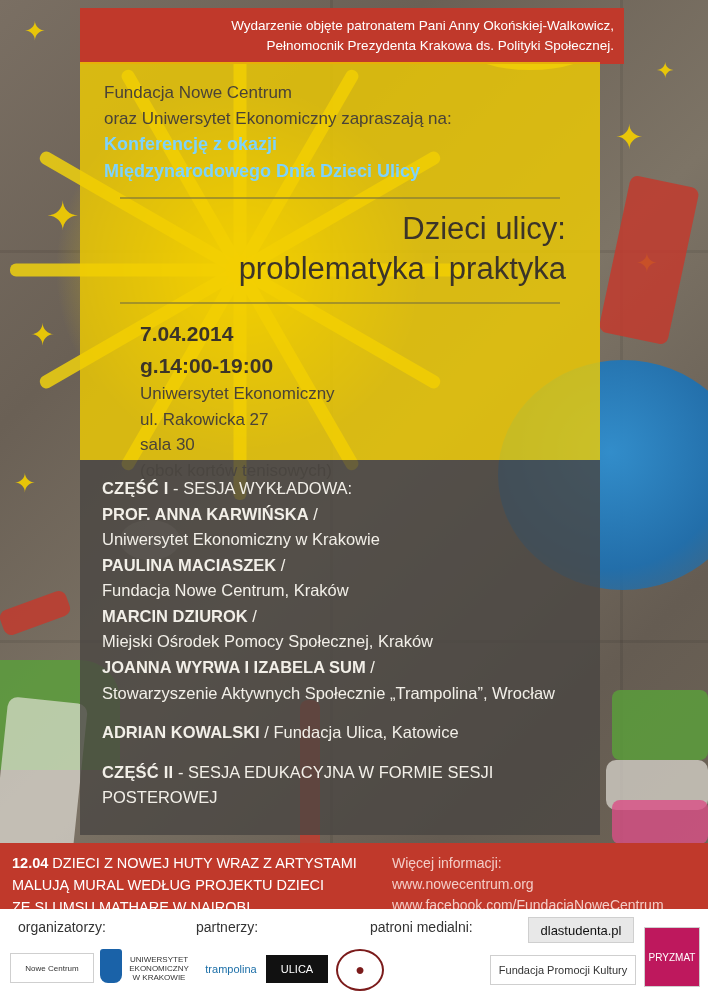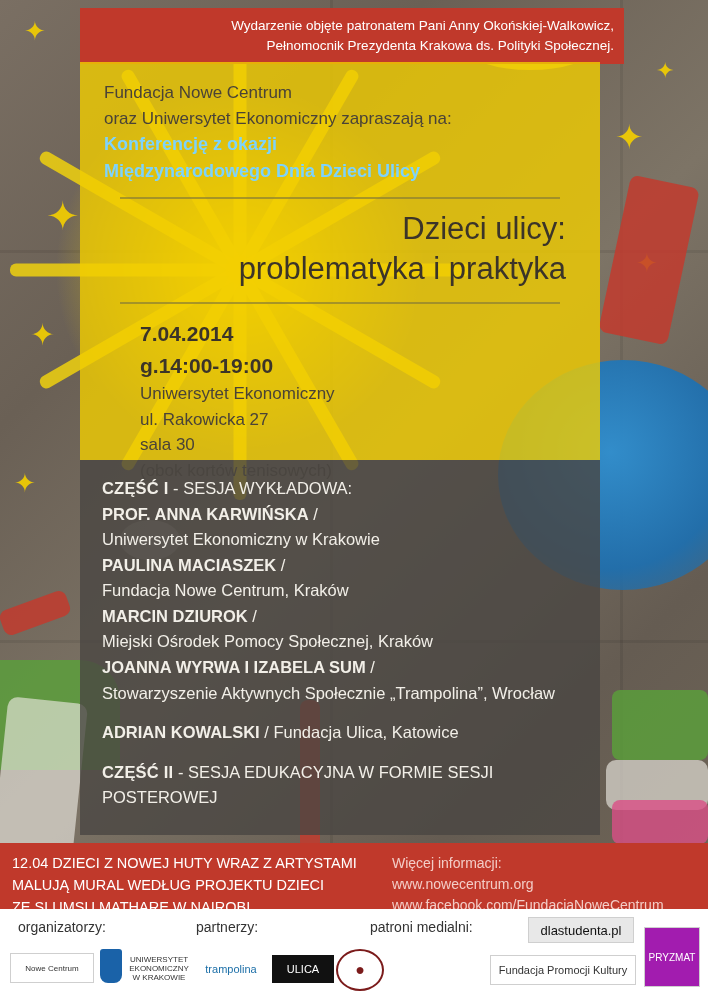--- a/index.html
+++ b/index.html
@@ -65,21 +65,21 @@
   }
   #graypanel b{font-weight:bold;}
   #graypanel .sec{font-weight:bold;letter-spacing:.2px;}
   .spacer{height:14px;}
 
   #redband{
     left:0;top:843px;width:708px;height:66px;
     background:#c0392b;color:#ffffff;
   }
   #redband .left{position:absolute;left:12px;top:10px;font-size:14.5px;line-height:1.5;}
-  #redband .left .hl{font-weight:normal;margin-top:8px;}
+  #redband .left .hl{font-weight:bold;margin-top:8px;}
   #redband .right{position:absolute;left:392px;top:10px;font-size:14px;line-height:1.5;color:#f3cdc7;}
 
   #footer{
     position:absolute;left:0;top:909px;width:708px;height:91px;background:#ffffff;
   }
   #footer .flabel{position:absolute;color:#333;font-size:14px;}
   .logo{position:absolute;background:#fff;}
   .logobox{border:1px solid #cfcfcf;display:flex;align-items:center;justify-content:center;
     font-size:8px;color:#333;text-align:center;box-sizing:border-box;}
 </style>
@@ -224,29 +224,29 @@
     <span>Nowe Centrum</span>
   </div>
   <div class="logo" style="left:100px;top:40px;width:22px;height:34px;background:#1a62a8;border-radius:3px 3px 8px 8px;"></div>
   <div class="logo logobox" style="left:126px;top:44px;width:66px;height:30px;border:none;">
     <span>UNIWERSYTET EKONOMICZNY W KRAKOWIE</span>
   </div>
 
   <div class="logo logobox" style="left:198px;top:46px;width:66px;height:28px;border:none;color:#1c6fa8;font-size:11px;">
     <span>trampolina</span>
   </div>
-  <div class="logo logobox" style="left:272px;top:46px;width:62px;height:28px;background:#111;color:#fff;border:none;font-size:11px;">
+  <div class="logo logobox" style="left:266px;top:46px;width:62px;height:28px;background:#111;color:#fff;border:none;font-size:11px;">
     <span>ULICA</span>
   </div>
 
   <div class="logo logobox" style="left:336px;top:40px;width:48px;height:42px;border-radius:50%;border:2px solid #7b1b1b;color:#7b1b1b;font-size:16px;">
     <span>●</span>
   </div>
   <div class="logo logobox" style="left:490px;top:46px;width:146px;height:30px;font-size:11px;">
     <span>Fundacja Promocji Kultury</span>
   </div>
   <div class="logo logobox" style="left:528px;top:8px;width:106px;height:26px;background:#e8e8e8;font-size:13px;color:#111;">
     <span>dlastudenta.pl</span>
   </div>
-  <div class="logo logobox" style="left:644px;top:18px;width:56px;height:60px;background:#a21caf;color:#fff;font-size:10px;">
+  <div class="logo logobox" style="left:644px;top:18px;width:56px;height:60px;background:#be185d;color:#fff;font-size:10px;">
     <span>PRYZMAT</span>
   </div>
 </div>
 
 </body></html>

